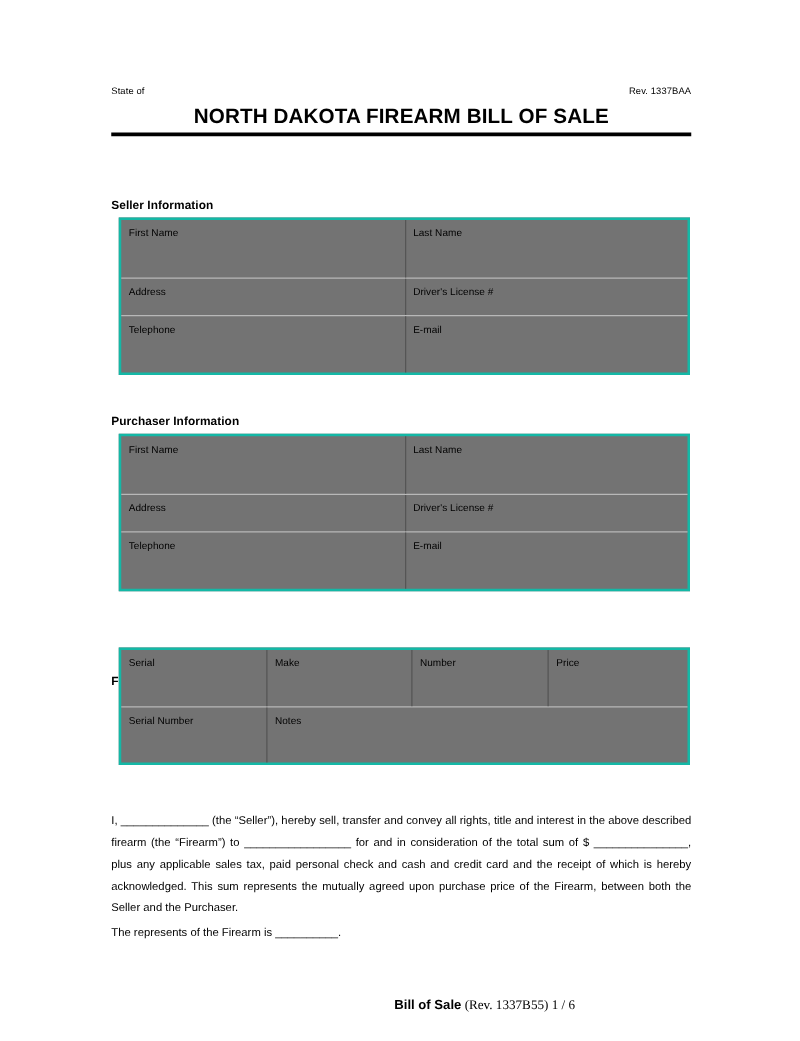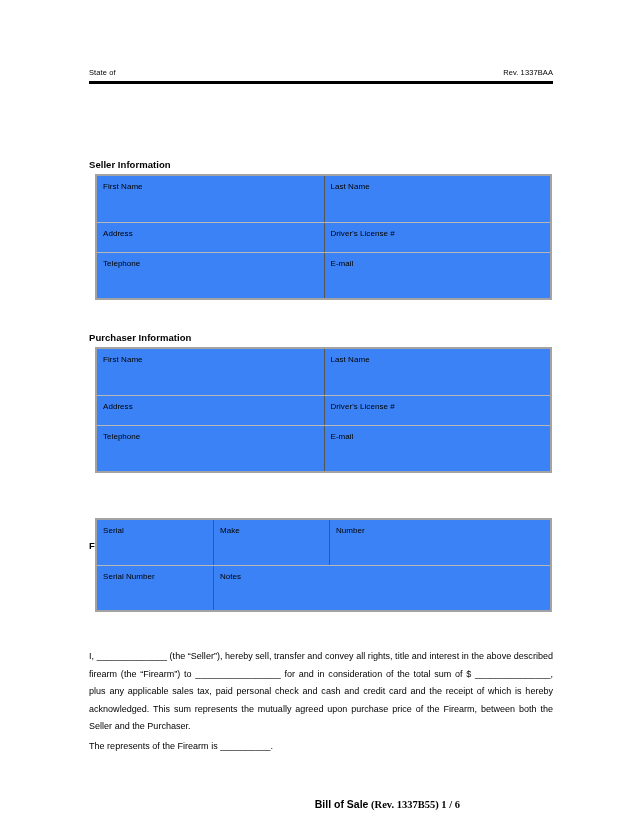--- a/index.html
+++ b/index.html
@@ -65,23 +65,23 @@
     font-size: 9.5px;
     font-weight: bold;
     letter-spacing: 0.05px;
   }
 
   
   .form-table {
     position: absolute;
     left: 95px;
     width: 457px;
-    border: 2px solid #a3a3a3;
+    border: 2px solid #14b8a6;
     box-sizing: border-box;
-    background: #3b82f6;
+    background: #737373;
   }
   .t-row {
     display: flex;
     box-sizing: border-box;
   }
   .t-row + .t-row {
     border-top: 1px solid #b8b8b8;
   }
   .t-cell {
     box-sizing: border-box;
@@ -132,34 +132,35 @@
     top: 798px;
     font-size: 10.5px;
     white-space: nowrap;
   }
   .footer-bold {
     font-weight: bold;
     font-family: "Liberation Sans", sans-serif;
   }
   .footer-rev {
     font-family: "Liberation Serif", serif;
-    font-weight: bold;
+    font-weight: normal;
     font-size: 10.5px;
   }
 </style>
 </head>
 <body>
 
 <div class="page">
 
   <div class="header">
     <div class="header-row">
       <span class="state-of">State of</span>
       <span class="rev-code">Rev. 1337BAA</span>
     </div>
+    <div class="doc-title">NORTH DAKOTA FIREARM BILL OF SALE</div>
     <div class="title-rule"></div>
   </div>
 
   <div class="section-heading" style="top:159px;">Seller Information</div>
 
   <div class="form-table" style="top:174px;">
     <div class="t-row r-tall">
       <div class="t-cell col-left">First Name</div>
       <div class="t-cell col-right">Last Name</div>
     </div>
@@ -190,20 +191,21 @@
     </div>
   </div>
 
   <div class="section-heading" style="top:503px;margin-top:37px;">Firearm Information</div>
 
   <div class="form-table" style="top:518px;">
     <div class="t-row r-fire">
       <div class="t-cell fc-1">Serial</div>
       <div class="t-cell fc-2">Make</div>
       <div class="t-cell fc-3">Number</div>
+      <div class="t-cell fc-4">Price</div>
     </div>
     <div class="t-row r-fire">
       <div class="t-cell fc-1">Serial Number</div>
       <div class="t-cell fc-3wide">Notes</div>
     </div>
   </div>
 
   <div class="body-text" style="top:648px;">I, ______________ (the “Seller”), hereby sell, transfer and convey all rights, title and interest in the above described firearm (the “Firearm”) to _________________ for and in consideration of the total sum of $ _______________, plus any applicable sales tax, paid personal check and cash and credit card and the receipt of which is hereby acknowledged. This sum represents the mutually agreed upon purchase price of the Firearm, between both the Seller and the Purchaser.</div>
 
   <div class="body-text second" style="top:738px;">The represents of the Firearm is __________.</div>

